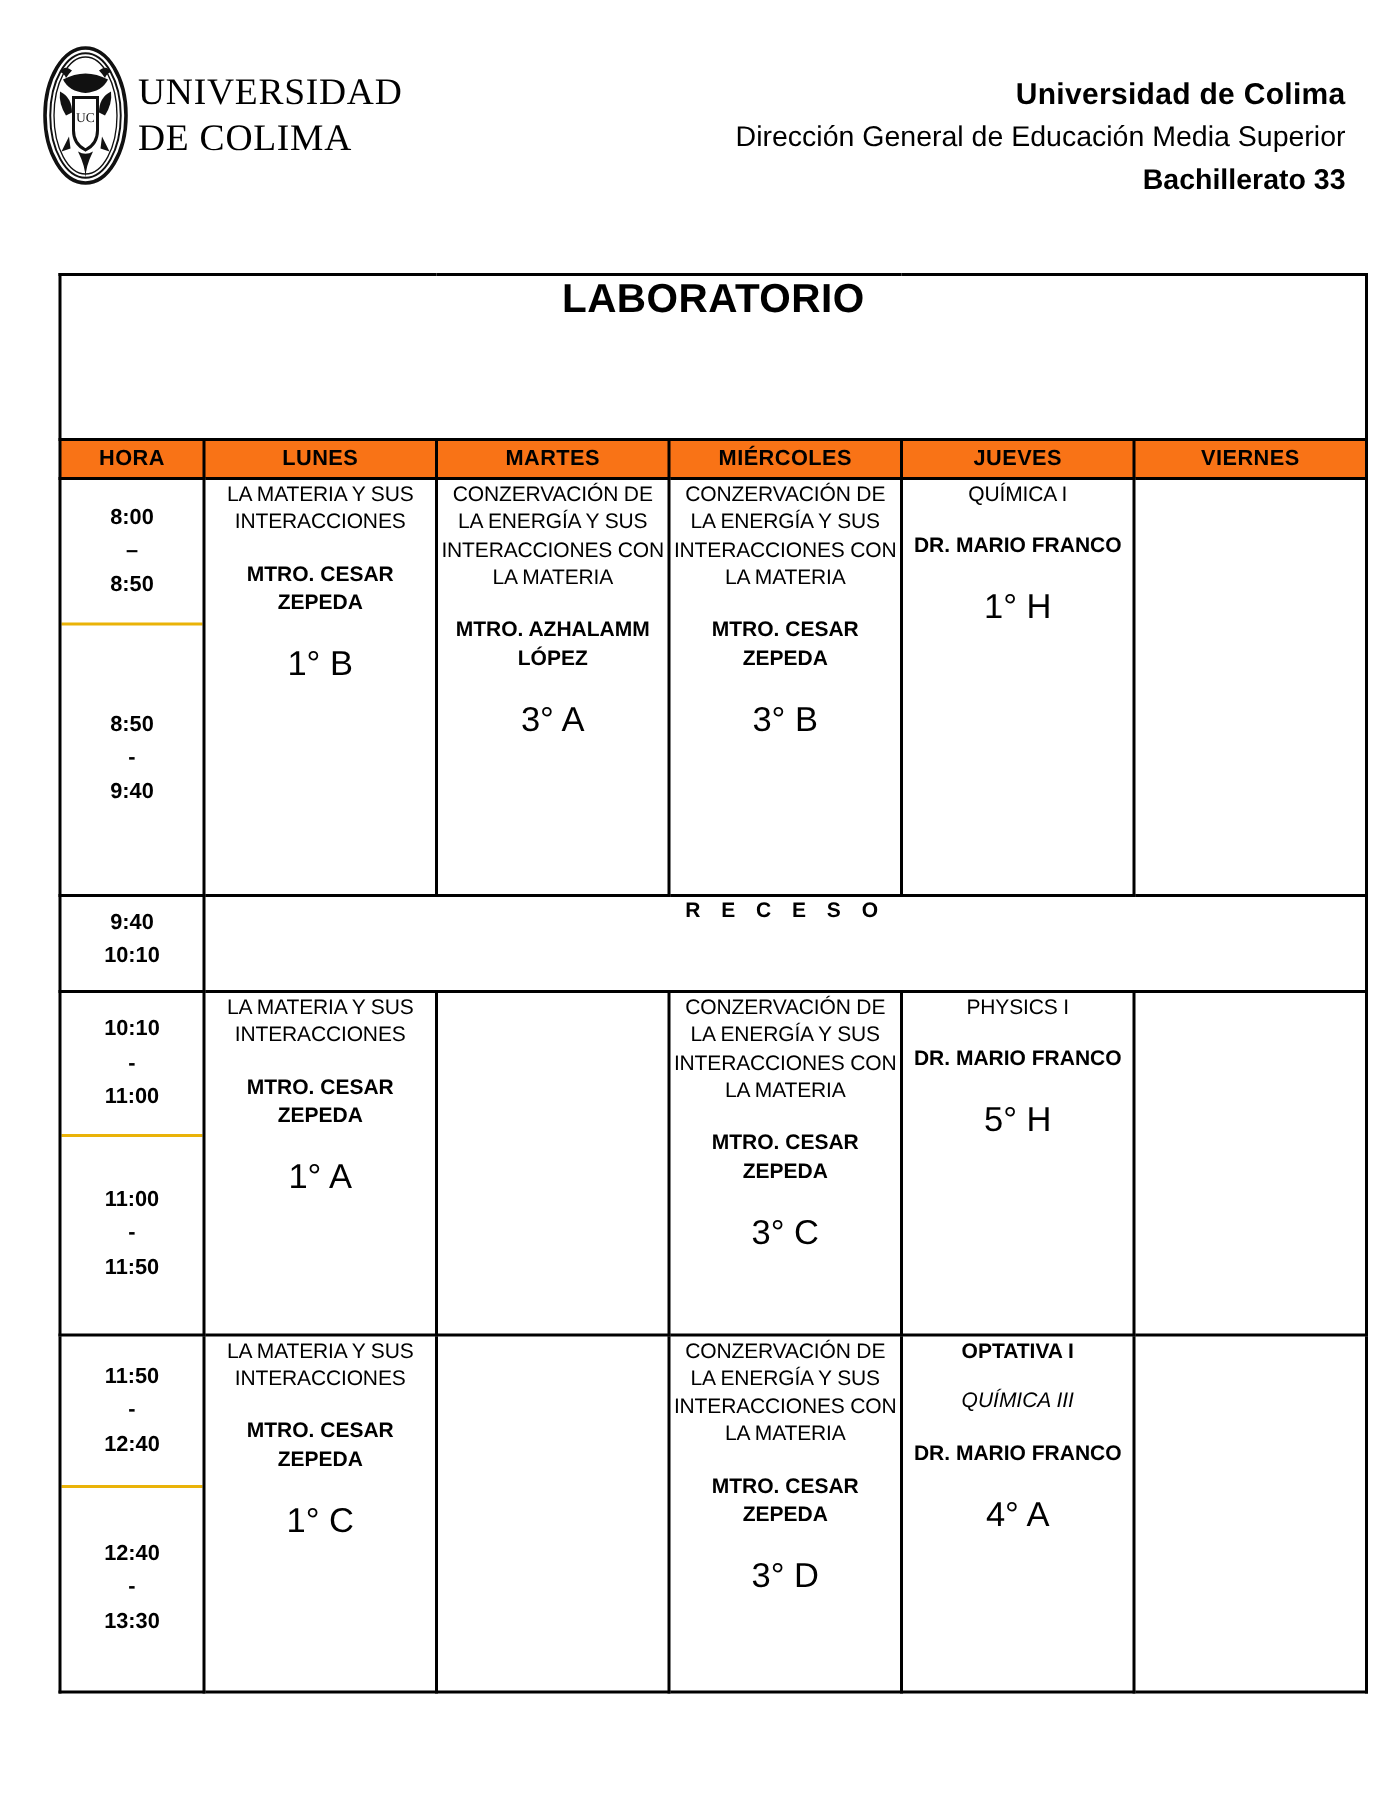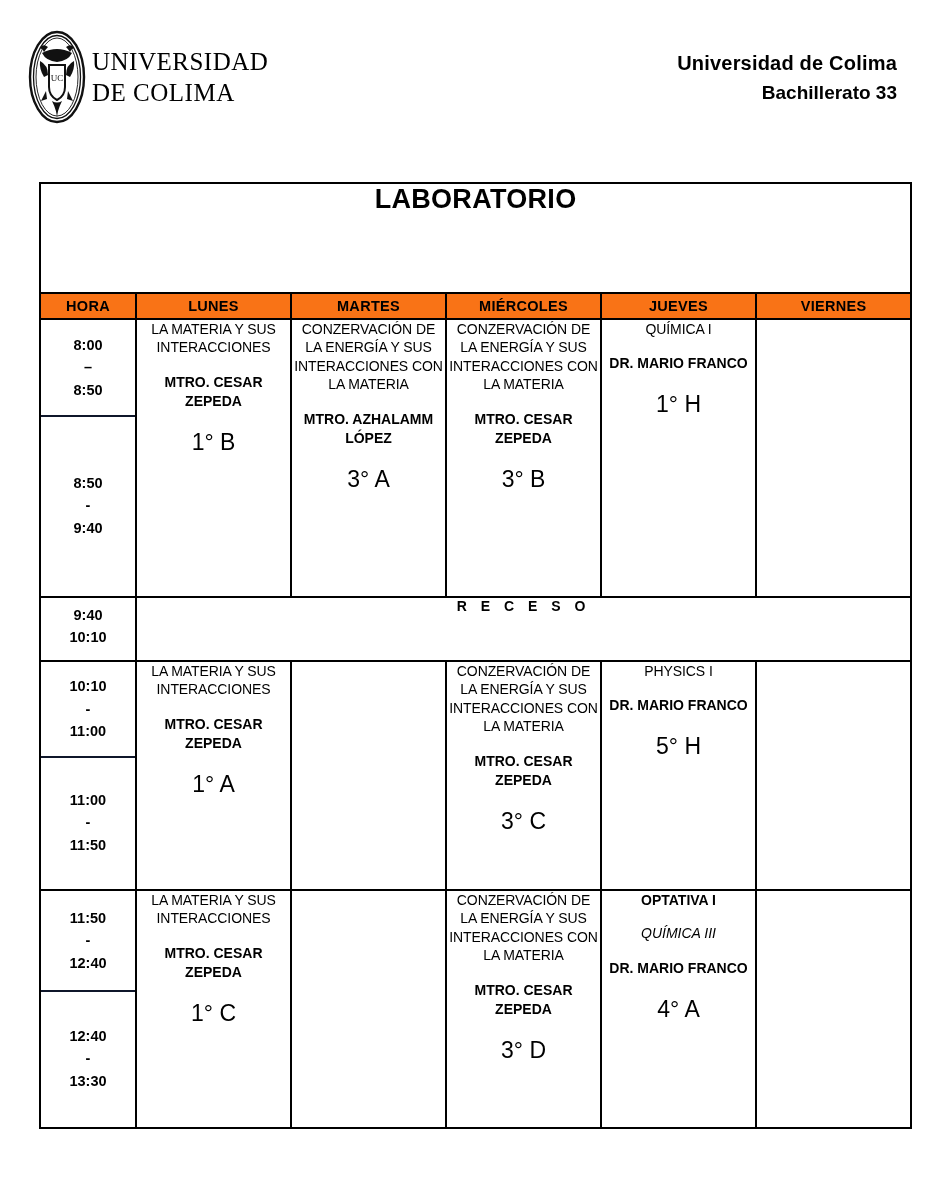--- a/index.html
+++ b/index.html
@@ -81,21 +81,21 @@
   }
 
   
   td.hora { padding:0; vertical-align:top; }
   .hslot {
     display:flex; flex-direction:column;
     align-items:center; justify-content:center;
     font-size:14.5px; font-weight:bold; line-height:1.55;
     text-align:center;
   }
-  .hslot.top { border-bottom:2px solid #0f172a;text-align:center; }
+  .hslot.top { border-bottom:2px solid #eab308;text-align:center; }
 
   td.slot {
     padding:9px 6px 10px 6px;
     text-align:center;
     vertical-align:top;
   }
   .subject {
     font-size:14px; font-weight:normal; line-height:1.32;
     letter-spacing:-0.1px;
   }
@@ -152,20 +152,21 @@
         <path d="M40 62 l5 10 l-6 -2 z" fill="#111"></path>
       </svg>
       <div class="logo-text">
         <div class="logo-line l1">UNIVERSIDAD</div>
         <div class="logo-line l2">DE COLIMA</div>
       </div>
     </div>
 
     <div class="titles">
       <div class="t-univ">Universidad de Colima</div>
+      <div class="t-dir">Dirección General de Educación Media Superior</div>
       <div class="t-bach">Bachillerato 33</div>
     </div>
   </div>
 
   <div class="tbl-wrap">
     <table class="sched">
       <colgroup>
         <col class="c-hora">
           <col class="c-day">
           <col class="c-day">

